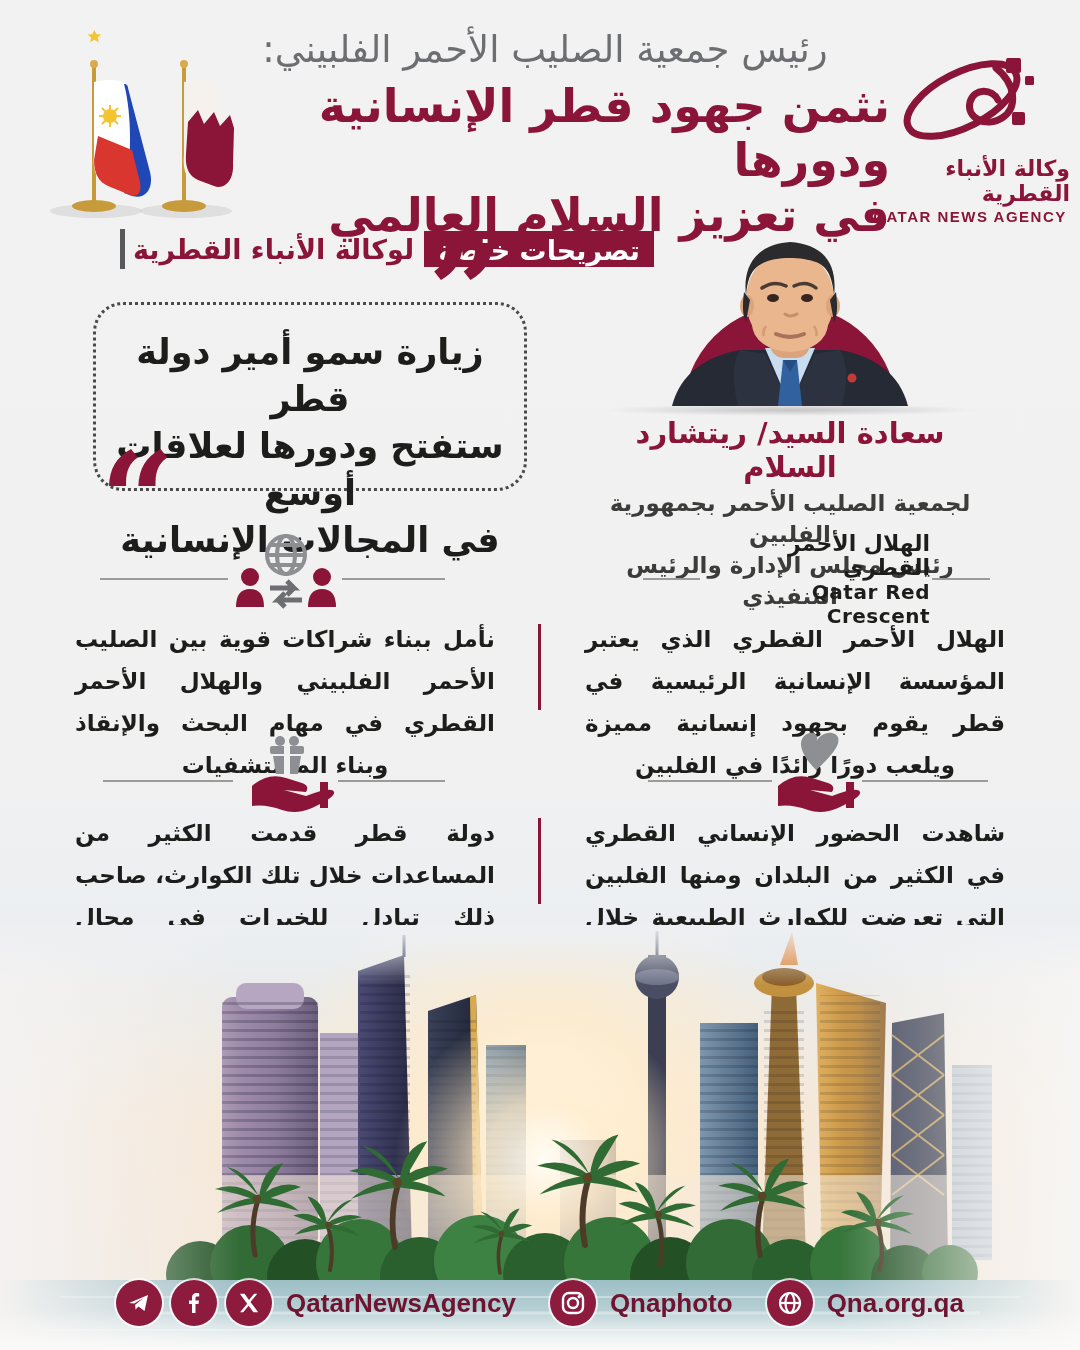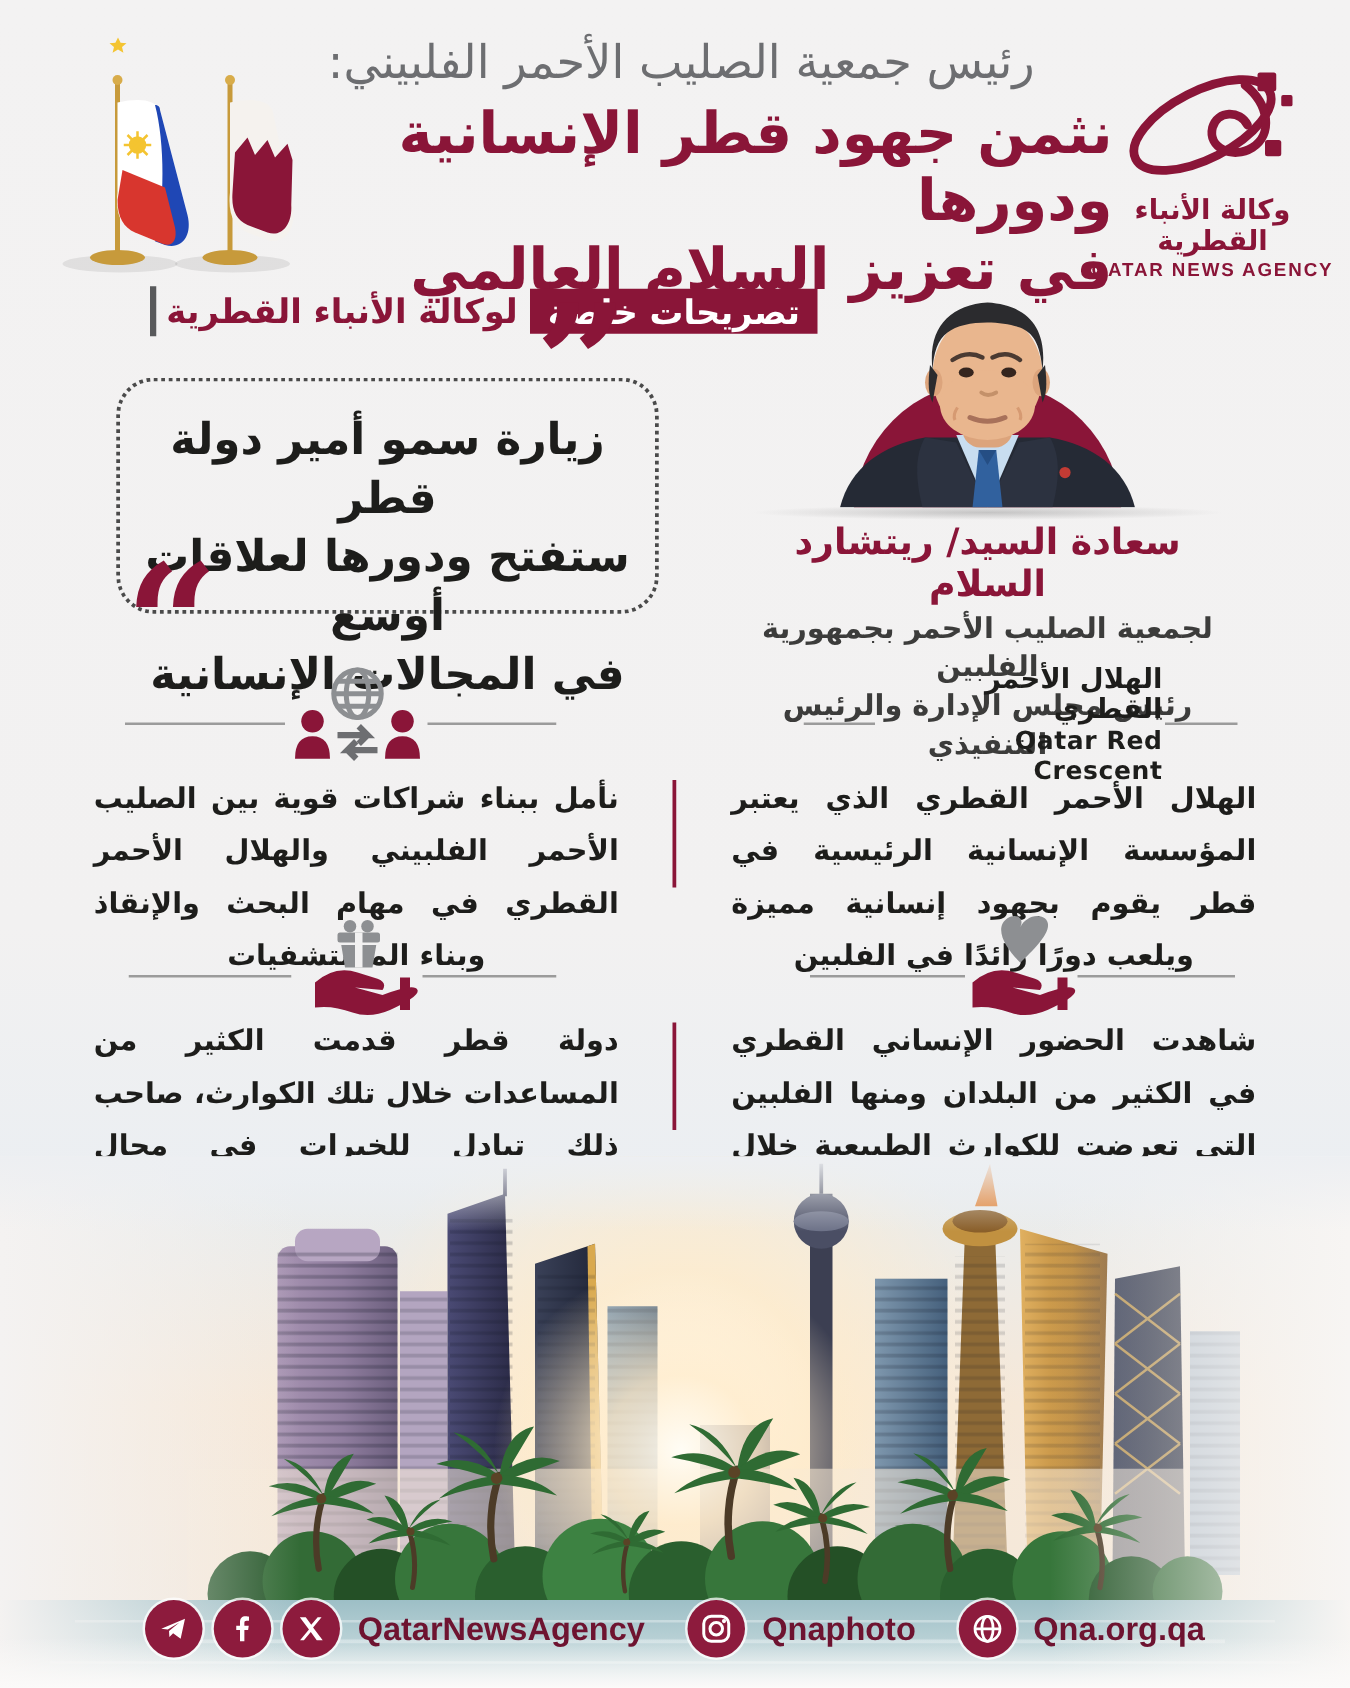--- a/index.html
+++ b/index.html
@@ -22,21 +22,21 @@
   .speaker-role{font-size:23px;font-weight:bold;color:#3c3c3b;text-align:center;line-height:31px;margin-top:4px;}
   .para{font-size:23px;font-weight:bold;color:#1d1d1b;line-height:42px;text-align:justify;text-align-last:center;}
   .hline{position:absolute;height:2px;background:#9b9b9b;}
   .vdivider{position:absolute;width:3px;background:#8a1538;}
   .qrc-ar{font-size:22px;font-weight:bold;color:#1d1d1b;line-height:24px;}
   .qrc-en{font-size:20px;font-weight:bold;color:#1d1d1b;direction:ltr;letter-spacing:.5px;}
   .footer-row{display:flex;align-items:center;justify-content:center;direction:ltr;gap:34px;text-align:center;}
   .sgroup{display:flex;align-items:center;gap:9px;}
   .scircle{width:46px;height:46px;border-radius:50%;background:#8d1b3d;display:flex;align-items:center;justify-content:center;box-shadow:0 0 0 2px rgba(255,255,255,.75);}
   .slabel{font-family:"Liberation Sans",sans-serif;font-size:26px;font-weight:bold;color:#6e1330;margin-left:5px;}
-  .logo-ar{font-size:22px;font-weight:bold;color:#8a1538;text-align:center;}
+  .logo-ar{font-size:22px;font-weight:bold;color:#8a1538;}
   .logo-en{font-family:"Liberation Sans",sans-serif;font-size:15px;font-weight:bold;color:#8a1538;text-align:center;direction:ltr;letter-spacing:1.5px;margin-top:2px;}
   .shadow-line{background:radial-gradient(ellipse at center,rgba(60,60,60,.25) 0%,rgba(60,60,60,0) 70%);}
 </style>
 </head>
 <body>
 
 <div class="canvas">
 
   <div class="abs" style="left:28px;top:4px;width:220px;height:220px;">
     <svg width="220" height="220" viewBox="0 0 220 220">

